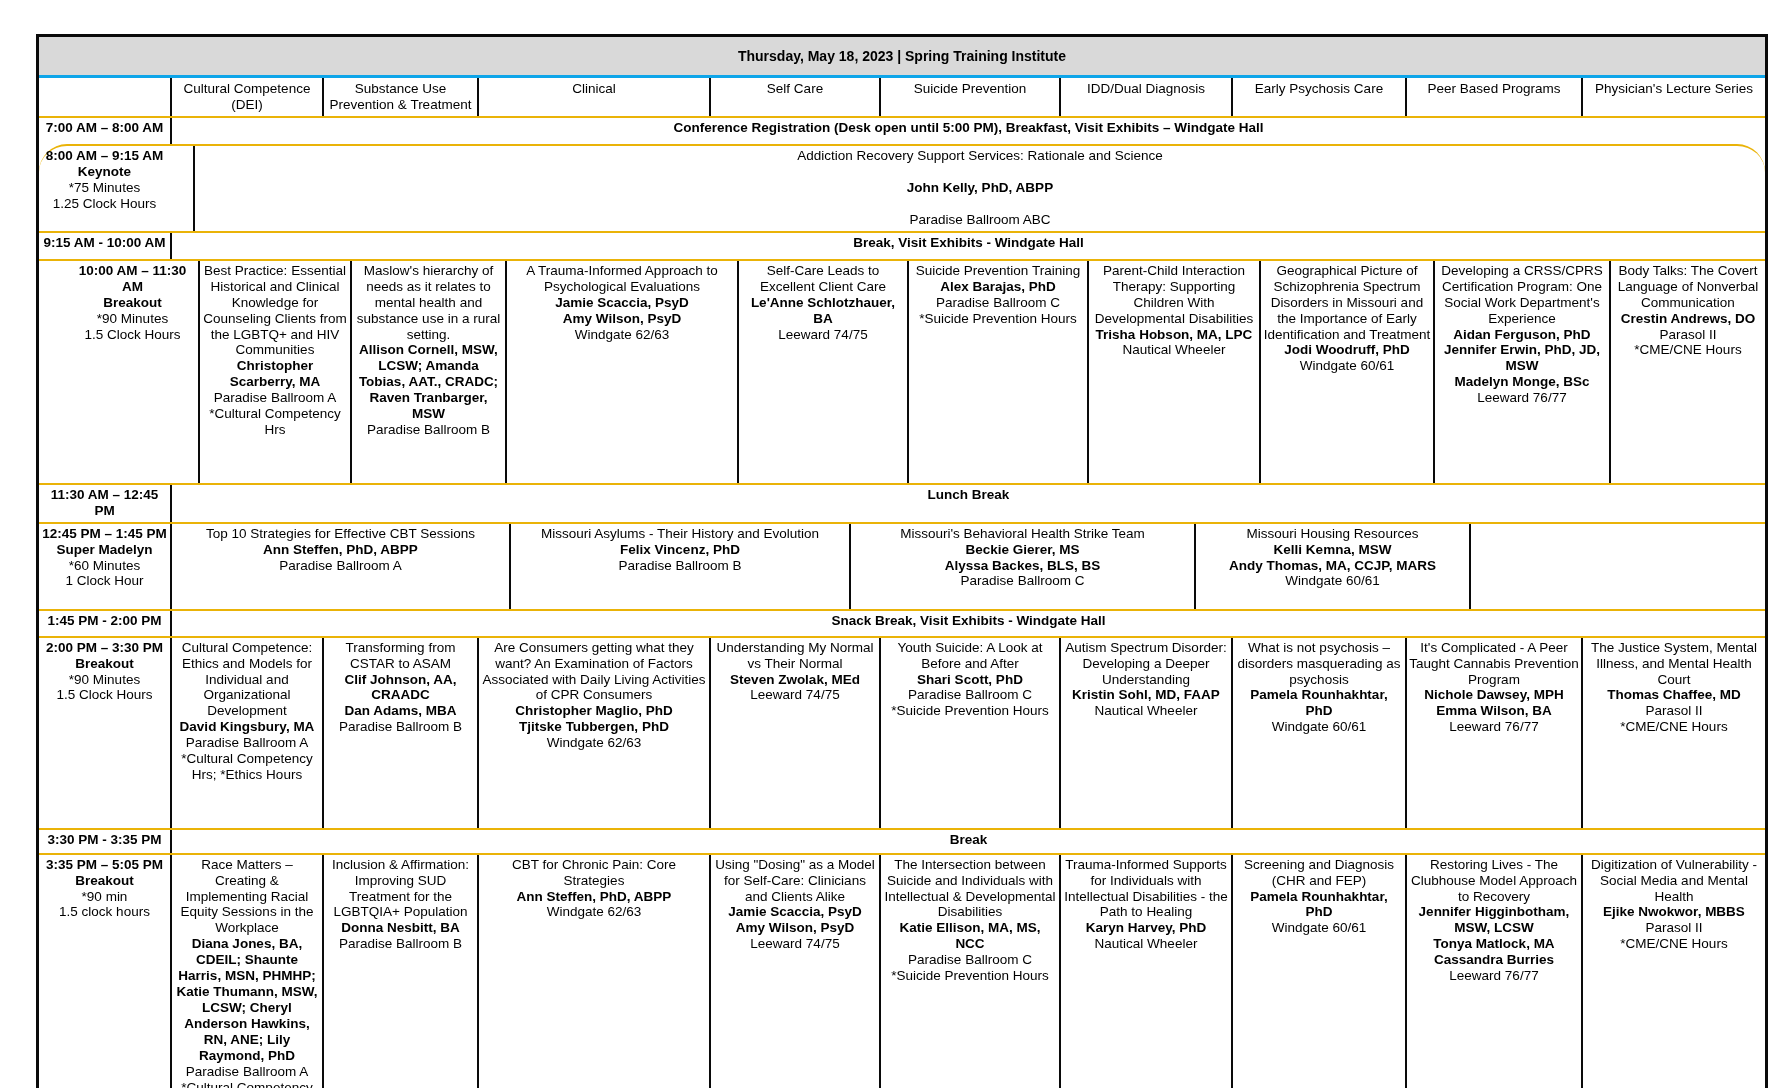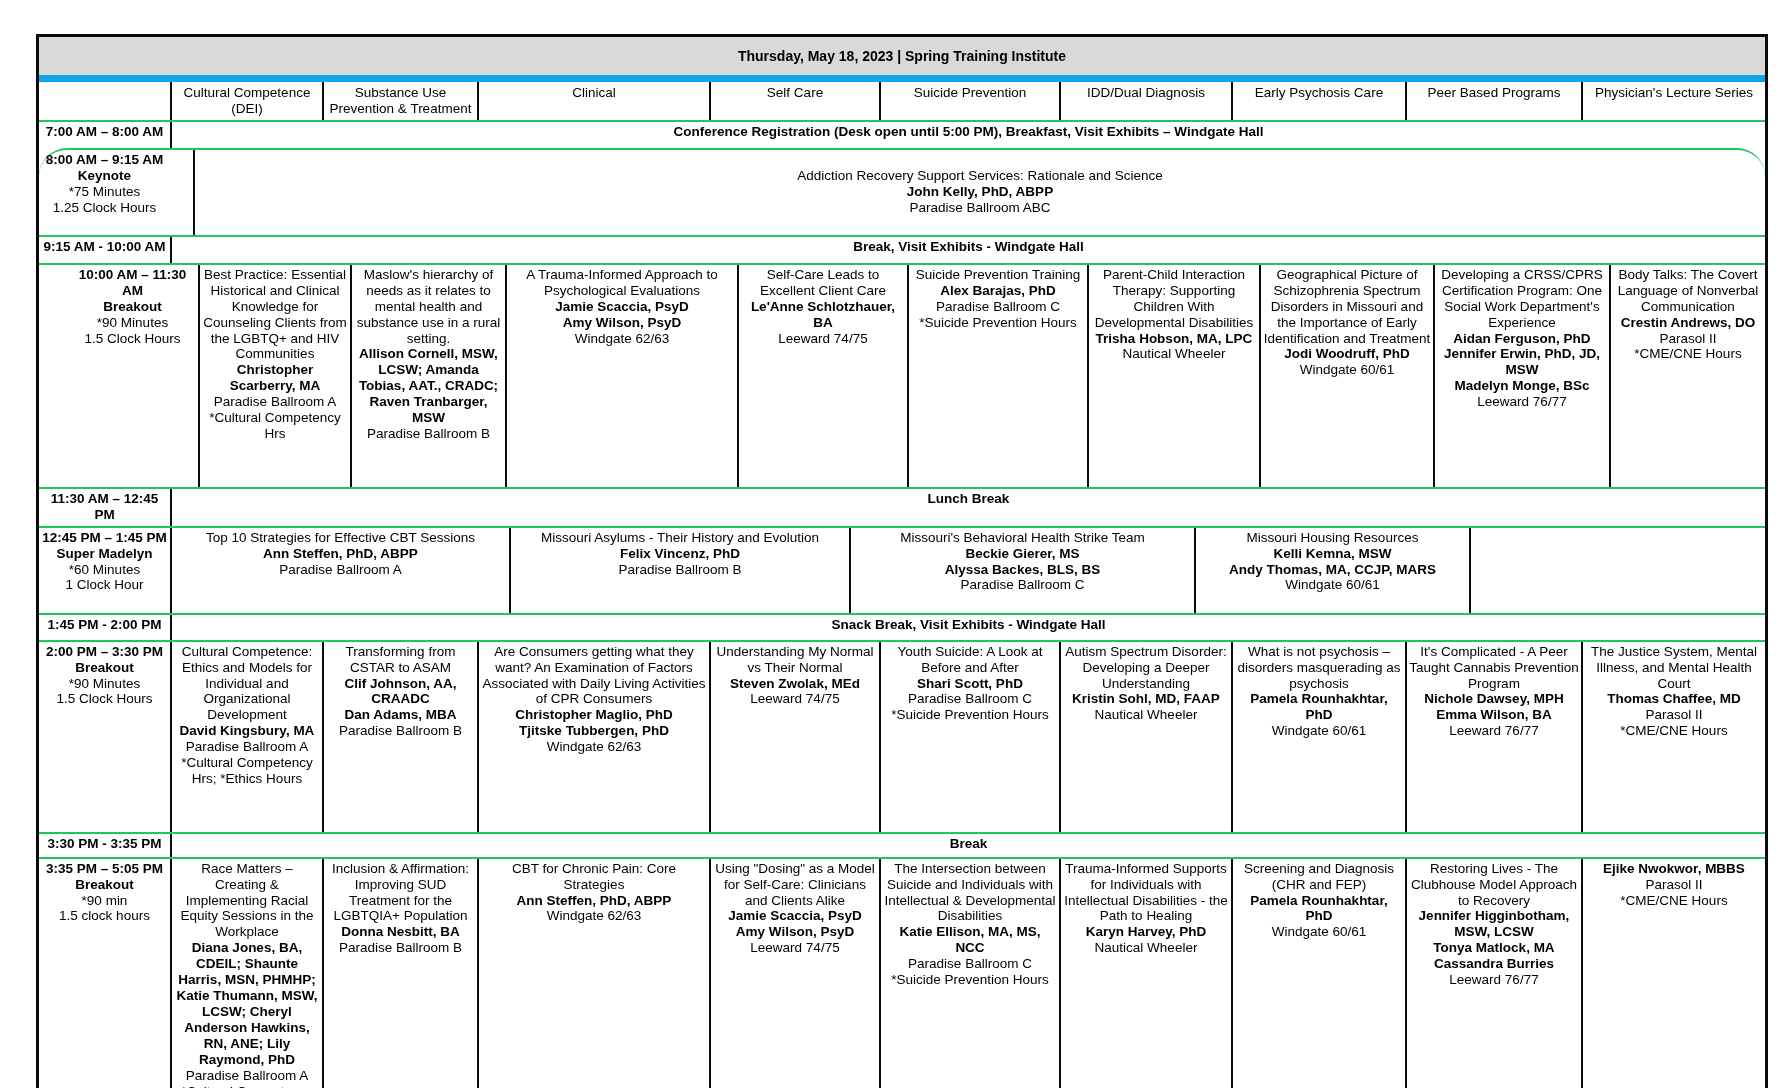--- a/index.html
+++ b/index.html
@@ -6,37 +6,37 @@
   body{
     width:1792px;height:1088px;position:relative;background:#ffffff;
     font-family:"Liberation Sans", sans-serif;color:#000;
   }
   .schedule{
     position:absolute;left:36px;top:34px;width:1732px;
     border:3px solid #0a0a0a;box-sizing:border-box;background:#fff;
     font-size:13.5px;
   }
   .title-bar{
-    background:#d9d9d9;border-bottom:7px solid #0ea5e9;min-height:38px;
+    background:#d9d9d9;border-bottom:3px solid #0ea5e9;min-height:38px;
     display:flex;align-items:center;justify-content:center;
     font-weight:bold;font-size:14px;
   }
-  .row{display:grid;border-top:2px solid #22c55e;}
+  .row{display:grid;border-top:2px solid #eab308;}
   .row.no-top{border-top:none;}
   .row-breakout{grid-template-columns:131px 152px 155px 232px 170px 180px 172px 174px 176px 1fr;}
   .row-banner{grid-template-columns:131px 1fr;}
   .row-super{grid-template-columns:131px 339px 340px 345px 275px 1fr;}
   .header-row{min-height:37px;}
   .cell{
     border-left:2px solid #0a0a0a;padding:2px 2px 3px;text-align:center;
     line-height:1.18;box-sizing:border-box;
   }
   .cell:first-child{border-left:none;}
   .banner-cell{display:flex;flex-direction:column;justify-content:flex-start;}
-  .banner-cell.top{justify-content:center;margin-left:23px;}
+  .banner-cell.top{justify-content:space-between;margin-left:23px;}
   .filler{}
   .b{font-weight:bold;}
   .presenter{font-weight:bold;}
   .header-cell{padding-top:3px;}
   .time-cell{padding-top:2px;}
 </style>
 </head>
 <body>
 
 <div class="schedule">
@@ -302,19 +302,20 @@
           <div>Windgate 60/61</div>
         </div>
         <div class="cell session-cell">
           <div>Restoring Lives - The Clubhouse Model Approach to Recovery</div>
           <div class="presenter">Jennifer Higginbotham, MSW, LCSW</div>
           <div class="presenter">Tonya Matlock, MA</div>
           <div class="presenter">Cassandra Burries</div>
           <div>Leeward 76/77</div>
         </div>
         <div class="cell session-cell">
+          <div>Digitization of Vulnerability - Social Media and Mental Health</div>
           <div class="presenter">Ejike Nwokwor, MBBS</div>
           <div>Parasol II</div>
           <div>*CME/CNE Hours</div>
         </div>
       </div>
     </div>
 </div>
 
 </body></html>

